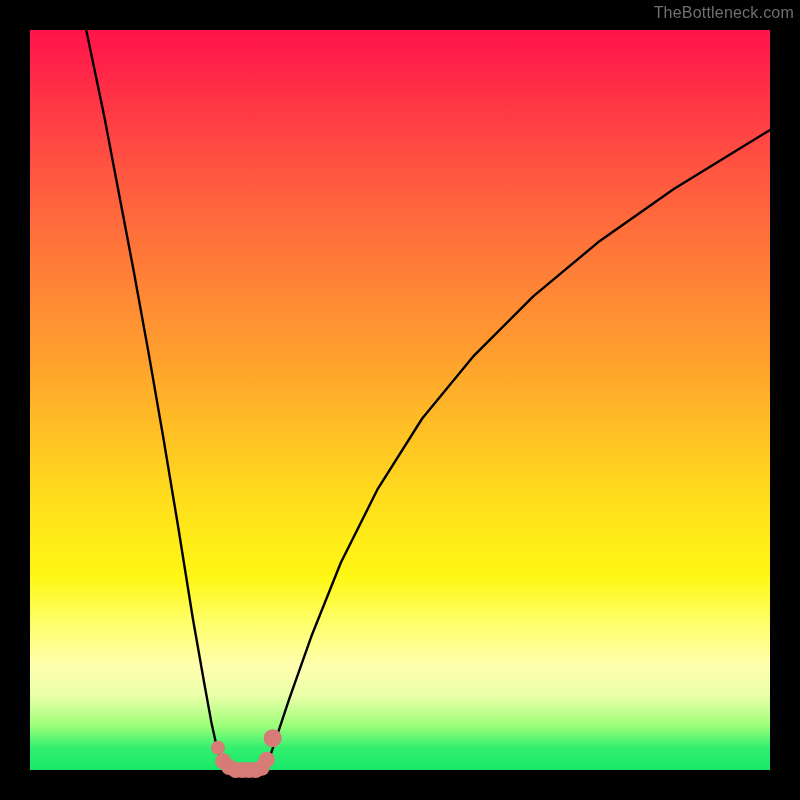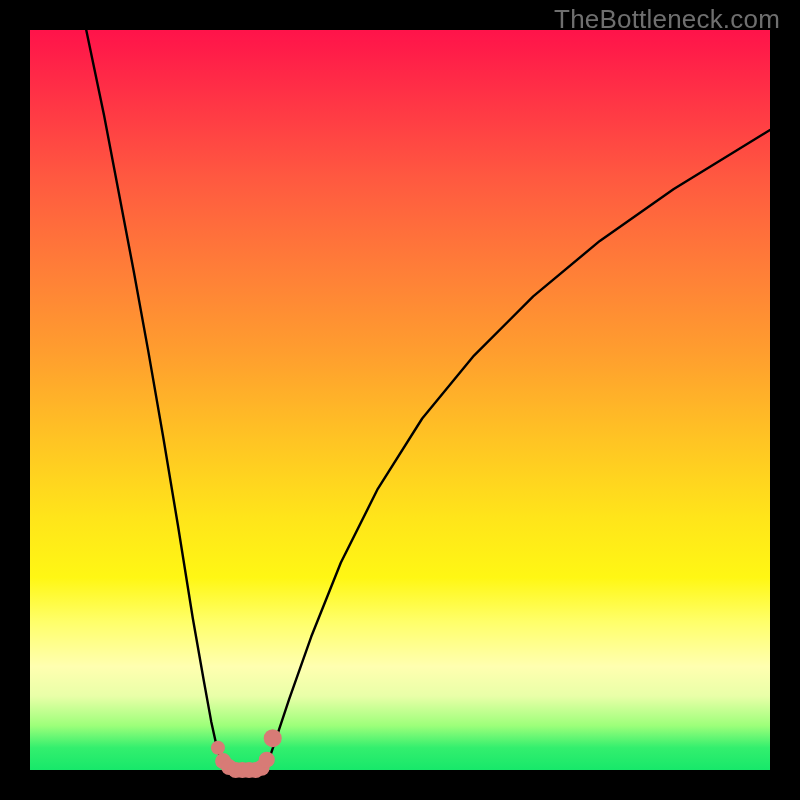--- a/index.html
+++ b/index.html
@@ -39,23 +39,23 @@
       #ffffb0 86%,
       #e9ffa8 90%,
       #9dff7a 94%,
       #33ef6e 97%,
       #17e86a 100%
     );
   }
   .watermark {
     position: absolute;
     top: 4px;
-    right: 20px;
+    right: 6px;
     color: #6f6f6f;
-    font-size: 26px;
+    font-size: 16px;
     font-weight: 500;
     letter-spacing: 0.2px;
     user-select: none;
   }
   svg.curve {
     position: absolute;
     left: 0;
     top: 0;
     width: 740px;
     height: 740px;

